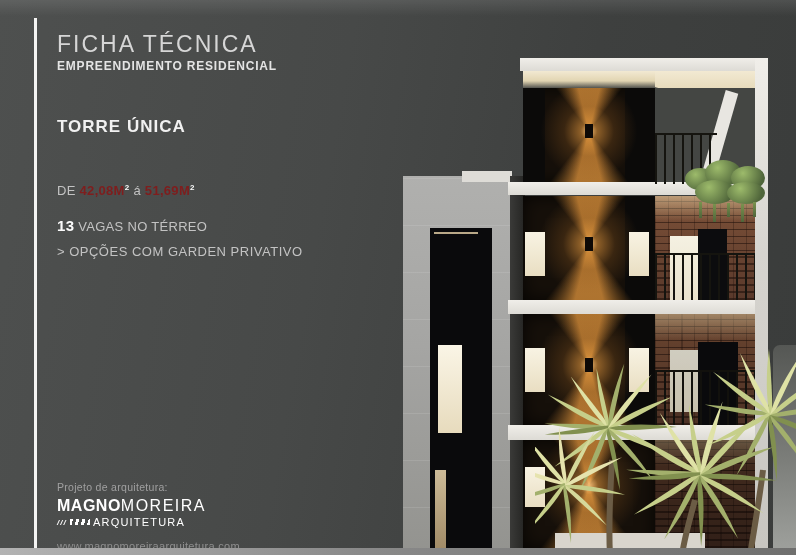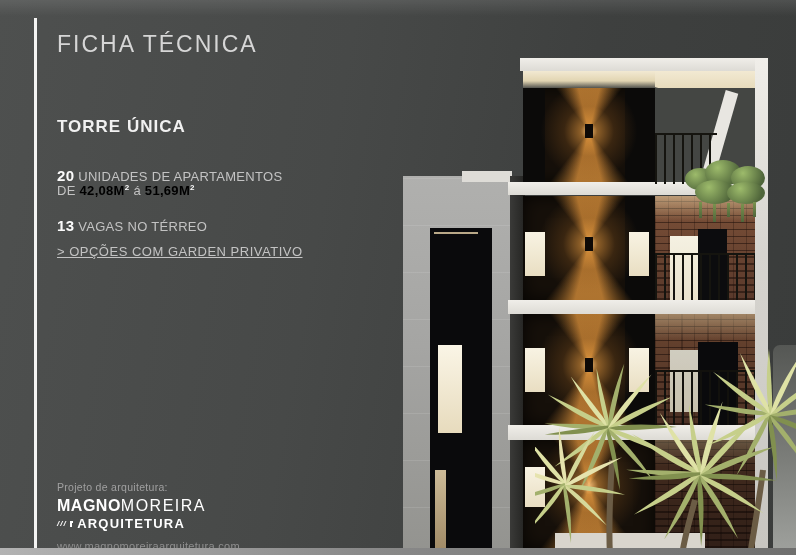--- a/index.html
+++ b/index.html
@@ -15,38 +15,38 @@
     background:linear-gradient(90deg,#b3b3b3,#8a8a8a 45%,#6f6f6e);}
 
   
   .panel{position:absolute;left:0;top:0;width:390px;height:451px;z-index:20;}
   .v-line{position:absolute;left:34px;top:18px;width:3px;height:530px;background:#f4f4f3;}
   .panel .txt{position:absolute;left:57px;white-space:nowrap;}
   .title{top:16px;font-size:23px;font-weight:400;letter-spacing:2px;color:#d6d6d6;}
   .h-small{top:59px;font-size:12px;font-weight:700;letter-spacing:.8px;color:#e4e4e4;}
   .line-reg{font-size:13px;color:#c3c3c3;letter-spacing:.3px;}
   .terrain{top:75px;}
-  .b{font-weight:700;color:#000000;}
+  .b{font-weight:700;color:#7f1d1d;}
   .num{font-weight:700;color:#fbfbfb;font-size:15px;}
   sup{font-size:8px;font-weight:700;color:#fbfbfb;}
   .tower-h{top:109px;font-size:17px;font-weight:700;letter-spacing:1px;color:#f1f1f1;margin-top:8px;}
   .tower-line{top:132px;font-size:13.5px;}
   .units-1{top:167px;}
   .units-2{top:183px;}
   .parking{top:217px;}
-  .option{top:244px;letter-spacing:.5px;text-decoration:underline;}
+  .option{top:244px;letter-spacing:.5px;}
   .credit{top:481px;font-size:10.5px;color:#a0a0a0;letter-spacing:.3px;}
   .brand{top:497px;font-size:16px;color:#ffffff;letter-spacing:.5px;}
   .brand .heavy{font-weight:800;}
   .brand .lite{font-weight:400;letter-spacing:1.5px;}
   .brand-sub{top:516px;width:128px;display:flex;align-items:center;gap:3px;}
   .slashes{font-size:8px;font-weight:800;font-style:italic;color:#fff;letter-spacing:1px;}
   .stripe-bar{height:6px;flex:1 1 auto;
     background:repeating-linear-gradient(105deg,#ffffff 0 3px,rgba(255,255,255,0) 3px 6px);}
-  .arq{font-size:13px;font-weight:700;letter-spacing:1.2px;color:#fff;}
+  .arq{font-size:11px;font-weight:400;letter-spacing:1.2px;color:#fff;}
   .url{top:540px;font-size:11px;color:#8f8f8f;letter-spacing:.3px;text-decoration:underline;}
 
   
   .render{position:absolute;left:390px;top:0;width:406px;height:555px;z-index:10;}
   .render *{position:absolute;}
 
   .gray-wall{left:13px;top:176px;width:122px;height:379px;z-index:1;
     background:
       repeating-linear-gradient(0deg,rgba(255,255,255,.10) 0 1px,rgba(0,0,0,0) 1px 47px),
       linear-gradient(180deg,#b0b0ae 0%,#a5a5a3 45%,#93938f 100%);}
@@ -130,24 +130,24 @@
 </head>
 <body>
 
 <div class="stage">
 
   <aside class="panel">
     <div class="v-line"></div>
 
     <h1 class="txt title">FICHA TÉCNICA</h1>
 
+    <div class="txt h-small">EMPREENDIMENTO RESIDENCIAL</div>
 
     <div class="txt tower-h">TORRE ÚNICA</div>
 
-    <div class="txt line-reg units-1"><span class="num">20</span><span> UNIDADES DE APARTAMENTOS</span></div>
     <div class="txt line-reg units-2"><span>DE </span><span class="b">42,08M</span><sup>2</sup><span> á </span><span class="b">51,69M</span><sup>2</sup></div>
 
     <div class="txt line-reg parking"><span class="num">13</span><span> VAGAS NO TÉRREO</span></div>
 
     <div class="txt line-reg option">&gt; OPÇÕES COM GARDEN PRIVATIVO</div>
 
     <div class="txt credit">Projeto de arquitetura:</div>
     <div class="txt brand"><span class="heavy">MAGNO</span><span class="lite">MOREIRA</span></div>
     <div class="txt brand-sub">
       <span class="slashes">///</span>

